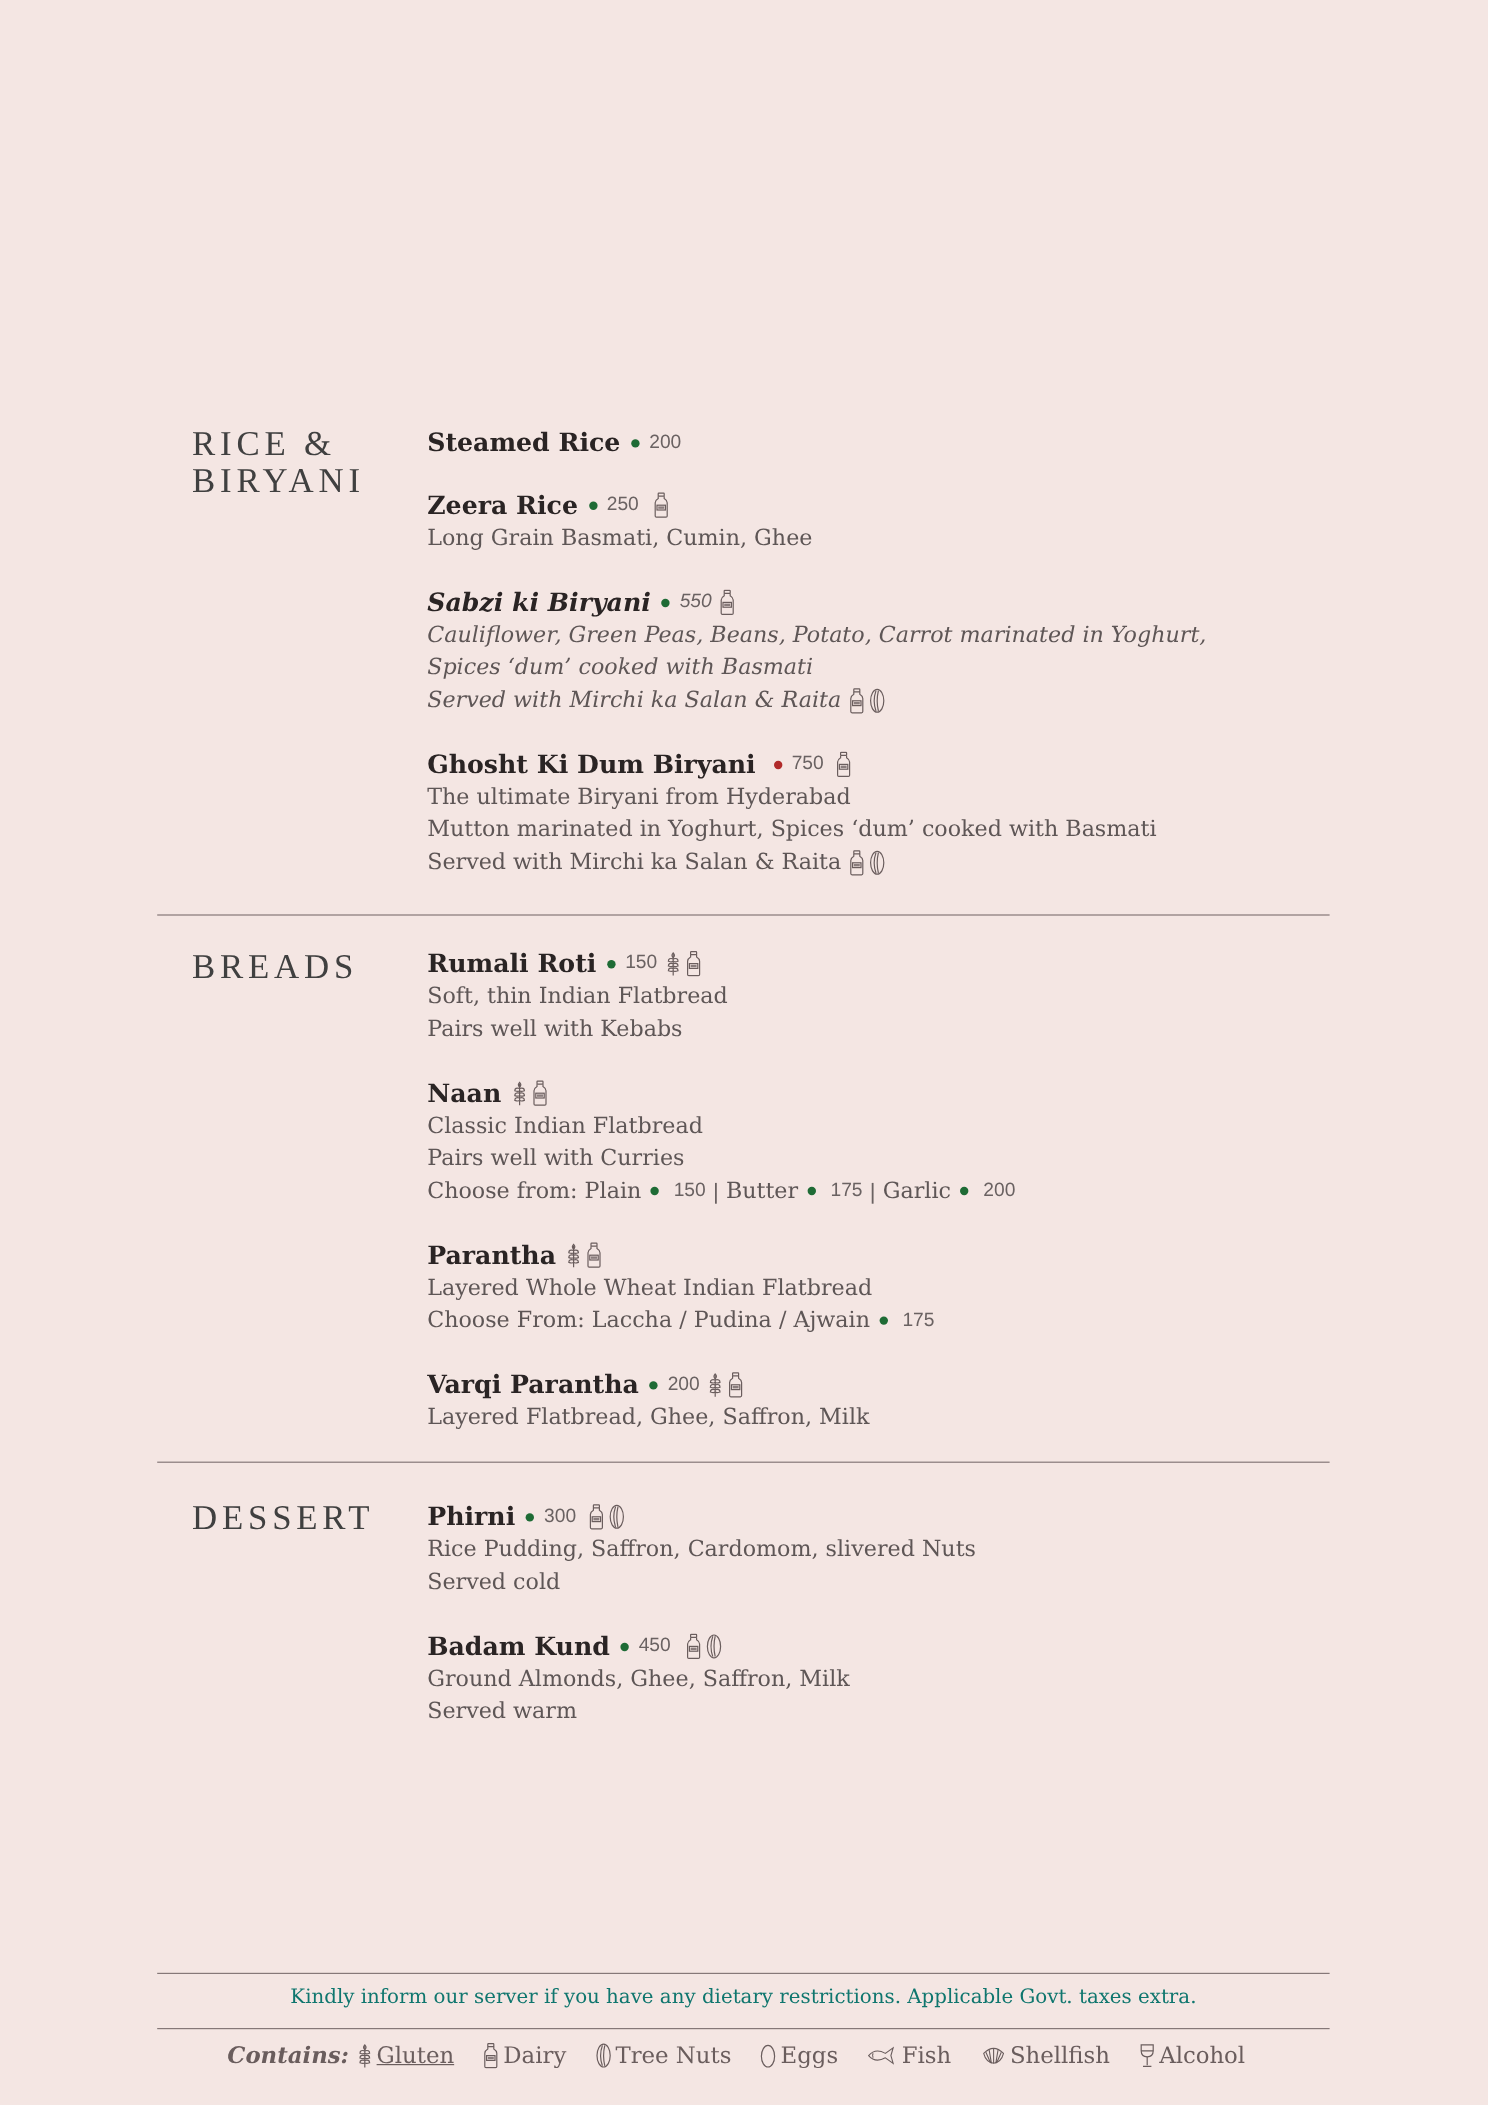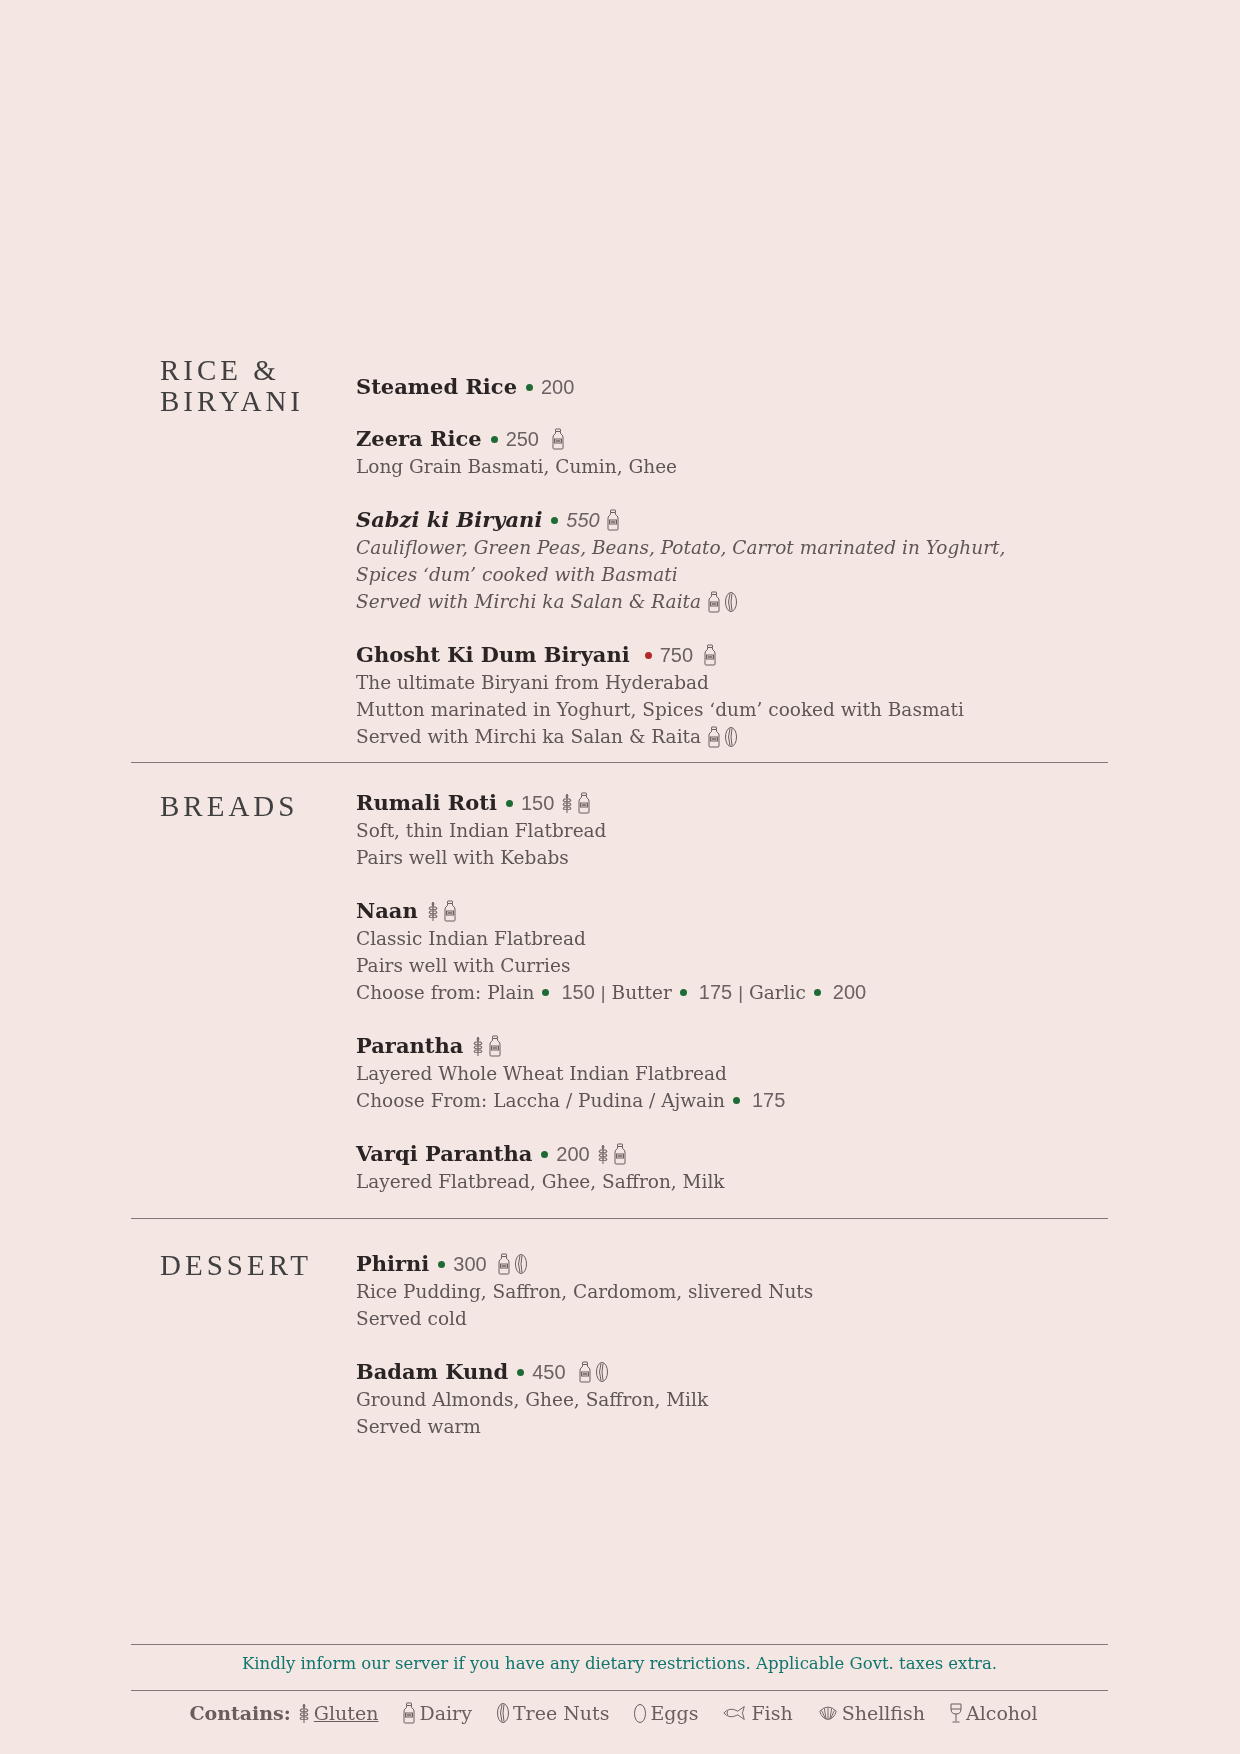--- a/index.html
+++ b/index.html
@@ -28,37 +28,37 @@
   .items { position: absolute; left: 225px; width: 740px; }
   .item { margin-bottom: 26px; }
   .item-head {
     font-size: 23px; line-height: 28px; color: #2a2424; white-space: nowrap;
     display: flex; align-items: center;
   }
   .item-name { font-weight: bold; font-family: "DejaVu Serif", serif; font-size: 21px; }
   .dot { display: inline-block; width: 7px; height: 7px; border-radius: 50%; margin: 0 8px 0 9px; }
   .dot.veg { background: #1e6b35; }
   .dot.nonveg { background: #b12a2a; }
-  .price { font-family: "Liberation Sans", sans-serif; font-size: 20px; color: #6a6262; }
+  .price { font-family: "Liberation Sans", sans-serif; font-size: 16px; color: #6a6262; }
   .desc { font-family: "DejaVu Serif", serif; font-size: 18.5px; line-height: 27px; color: #5e5656; }
   .desc-line { display: flex; align-items: center; white-space: nowrap; }
   .icons { display: inline-flex; align-items: center; margin-left: 6px; gap: 3px; }
   .icon { display: inline-block; width: 14px; height: 22px; }
   .icon svg { width: 100%; height: 100%; }
   .sep { position: absolute; left: 131px; width: 977px; height: 0; border-top: 1.5px solid #857878; }
   .footer-note {
     position: absolute; left: 131px; width: 977px; top: 1654px; text-align: center;
     font-family: "DejaVu Serif", serif; font-size: 16.5px; color: #0f766e;
   }
   .legend {
     position: absolute; left: 131px; width: 977px; top: 1702px; text-align: center;
     font-family: "DejaVu Serif", serif; font-size: 19px; color: #6a5d5d;
     display: flex; justify-content: center; align-items: center; gap: 0;
   }
-  .legend-label { font-weight: bold; margin-right: 6px; }
+  .legend-label { font-weight: bold; margin-right: 6px; font-style: italic; }
   .legend-item { display: inline-flex; align-items: center; margin: 0 12px; }
   .legend-item .icon { margin-right: 3px; }
   .opt-sep { color: #6a6262; margin: 0 6px; font-family: "Liberation Sans", sans-serif; }
 </style>
 </head>
 <body>
 
 <svg width="0" height="0" style="position:absolute">
   <defs>
     <symbol id="i-dairy" viewBox="0 0 14 22">
@@ -112,21 +112,21 @@
         </g>
       </symbol>
   </defs>
 </svg>
 
 <div class="section" style="top:355px;">
   <div class="section-title" style="top:0;">
     <div>RICE &amp;</div>
     <div>BIRYANI</div>
   </div>
-  <div class="items" style="top:18px;">
+  <div class="items" style="top:0;">
 
     <div class="item" style="margin-bottom:24px;">
       <div class="item-head">
         <span class="item-name">Steamed Rice</span>
         <span class="dot veg"></span>
         <span class="price">200</span>
       </div>
     </div>
 
     <div class="item" style="margin-bottom:26px;">

